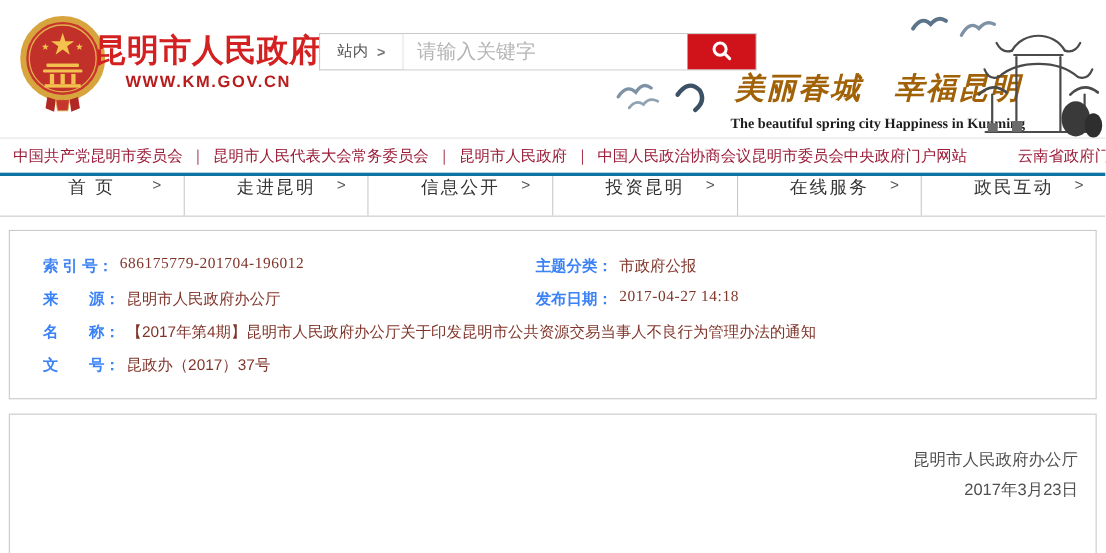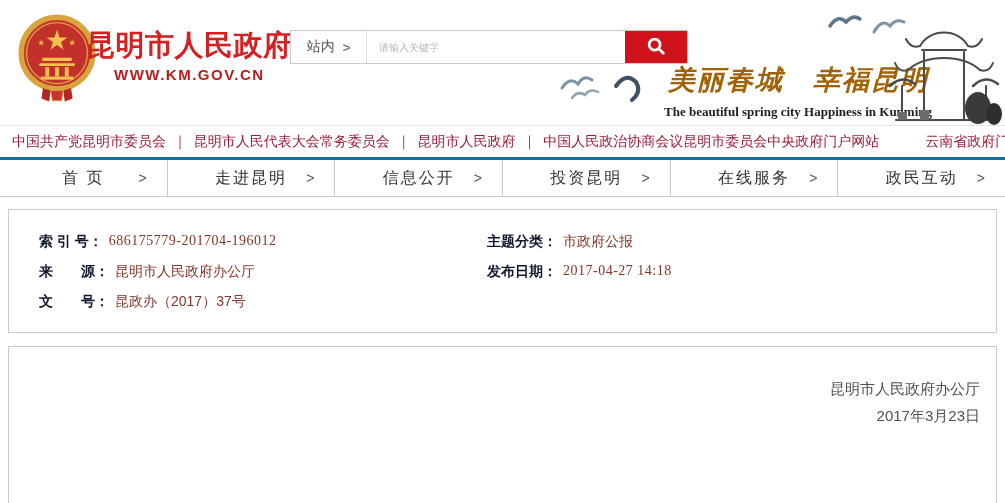--- a/index.html
+++ b/index.html
@@ -13,21 +13,21 @@
   .site-title { position: absolute; left: 86px; top: 26px; font-size: 29px; font-weight: bold;
     color: #d32020; letter-spacing: 0.5px; white-space: nowrap; }
   .site-url { position: absolute; left: 114px; top: 66px; font-size: 15px; font-weight: bold;
     color: #b91c1c; letter-spacing: 1.5px; }
 
   .searchbar { position: absolute; left: 290px; top: 30px; width: 398px; height: 34px;
     display: flex; border: 1px solid #c9c9c9; background: #fff; }
   .search-scope { width: 76px; display: flex; align-items: center; justify-content: center;
     gap: 8px; font-size: 14px; color: #555; border-right: 1px solid #ddd; cursor: pointer; text-align: center; }
   .scope-chevron { color: #777; font-size: 13px; font-weight: bold; }
-  .search-input { flex: 1; border: none; outline: none; padding: 0 12px; font-size: 10px; color: #0369a1;
+  .search-input { flex: 1; border: none; outline: none; padding: 0 12px; font-size: 18px; color: #0369a1;
     font-family: "Liberation Sans", sans-serif; }
   .search-input::placeholder { color: #b5b5b5; }
   .search-button { width: 62px; background: #d0121b; border: none; display: flex;
     align-items: center; justify-content: center; cursor: pointer; }
 
   .slogan-cn { position: absolute; left: 668px; top: 62px; font-size: 27px; font-weight: bold;
     font-style: italic; color: #a16207; letter-spacing: 2px;
     font-family: "DejaVu Serif", "Liberation Serif", serif; white-space: nowrap; }
   .slogan-en { position: absolute; left: 664px; top: 104px; font-size: 13px; font-weight: bold;
     color: #1e1e1e; font-family: "Liberation Serif", serif; white-space: nowrap; }
@@ -39,31 +39,31 @@
   .links-bar { height: 31px; display: flex; align-items: center; background: #fff;
     font-size: 14px; color: #9a1c38; padding: 0 18px 0 12px; }
   .links-left { display: flex; align-items: center; }
   .link-item { color: #9a1c38; cursor: pointer; white-space: nowrap; }
   .link-sep { margin: 0 7px; color: #9a1c38; }
   .links-right { margin-left: auto; display: flex; align-items: center; gap: 46px; }
 
   
   .nav { display: flex; border-top: 3px solid #0e73a2; border-bottom: 1px solid #c9c9c9;
     height: 40px; background: #fff; }
-  .nav-item { flex: 1; position: relative; display: flex; align-items: center; justify-content: center;
+  .nav-item { flex: 1; position: relative; display: flex; justify-content: center;
     font-size: 16px; color: #333; letter-spacing: 2px; cursor: pointer; border-left: 1px solid #c9c9c9; }
   .nav-item:first-child { border-left: none; }
   .nav-chevron { position: absolute; right: 20px; color: #555; font-size: 14px; letter-spacing: 0; }
 
   
   .doc-info { margin: 12px 8px 0; border: 1px solid #c9c9c9; padding: 16px 0 16px; background: #fff; }
   .doc-row { display: flex; padding: 6px 10px 6px 30px; font-size: 14px; line-height: 18px; }
   .doc-cell { display: flex; }
   .doc-cell.left { width: 448px; flex: none; }
-  .doc-label { color: #0f172a; font-weight: bold; white-space: pre; flex: none; }
+  .doc-label { color: #3b82f6; font-weight: bold; white-space: pre; flex: none; }
   .doc-value { color: #80352a; margin-left: 6px; }
   .doc-value.num { font-family: "Liberation Serif", serif; letter-spacing: 0.5px; }
 
   
   .content-box { margin: 13px 8px 0; border: 1px solid #c9c9c9; height: 170px;
     padding: 20px 16px 0 42px; background: #fff; color: #4f4f4f; font-size: 15px; }
   .content-box p { line-height: 32px; }
   .signature-block { text-align: right; margin-top: 8px; line-height: 27px; color: #4f4f4f; }
 </style>
 </head>
@@ -211,20 +211,26 @@
         <span class="doc-label">来　　源：</span>
         <span class="doc-value">昆明市人民政府办公厅</span>
       </div>
       <div class="doc-cell">
         <span class="doc-label">发布日期：</span>
         <span class="doc-value num">2017-04-27 14:18</span>
       </div>
     </div>
     <div class="doc-row">
       <div class="doc-cell">
+        <span class="doc-label">名　　称：</span>
+        <span class="doc-value">【2017年第4期】昆明市人民政府办公厅关于印发昆明市公共资源交易当事人不良行为管理办法的通知</span>
+      </div>
+    </div>
+    <div class="doc-row">
+      <div class="doc-cell">
         <span class="doc-label">文　　号：</span>
         <span class="doc-value">昆政办（2017）37号</span>
       </div>
     </div>
   </div>
 
   <div class="content-box">
     <div class="signature-block">
       <div>昆明市人民政府办公厅</div>
       <div>2017年3月23日</div>

